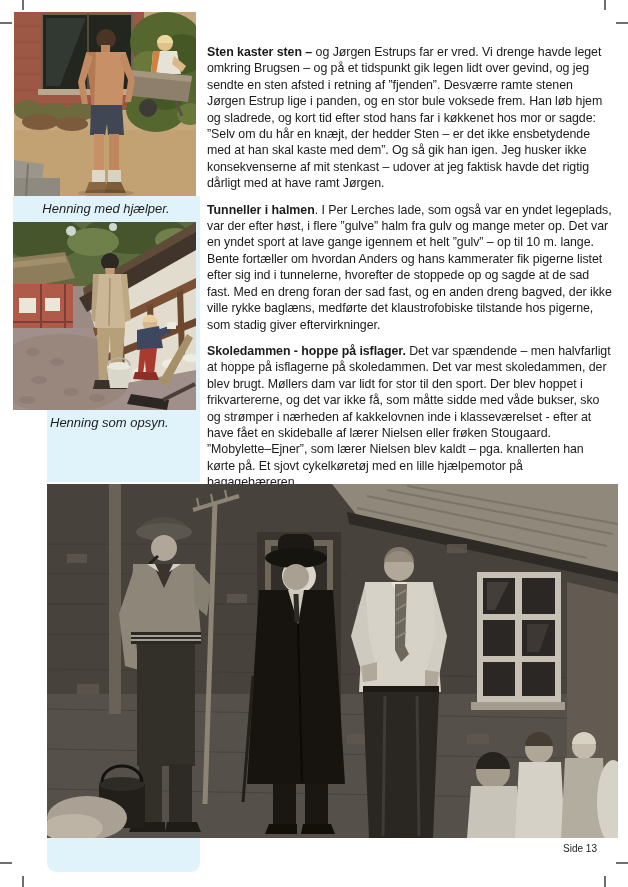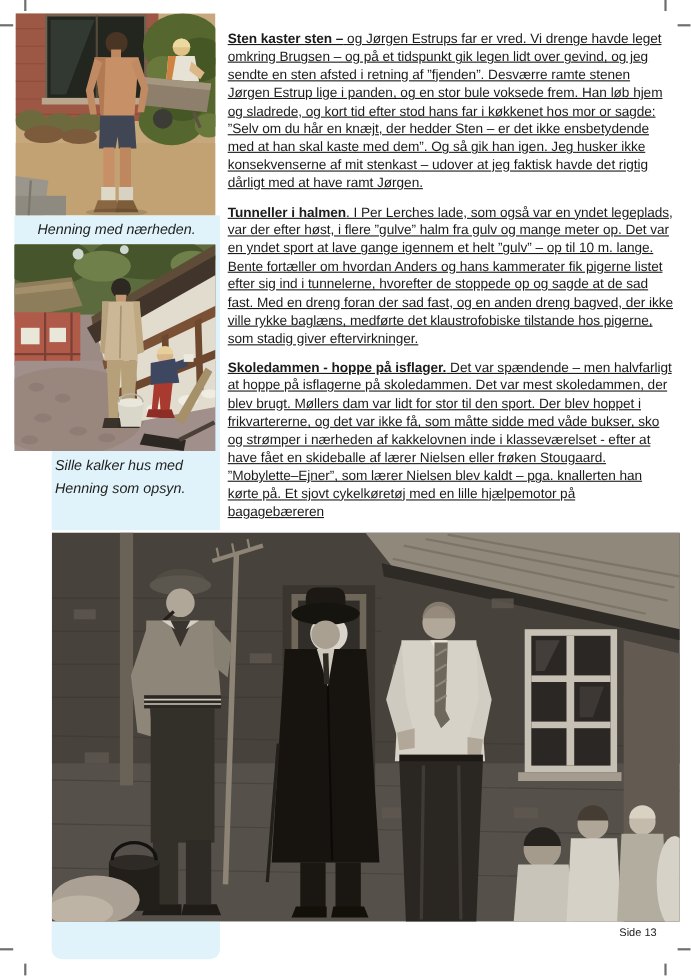--- a/index.html
+++ b/index.html
@@ -19,21 +19,21 @@
   .photo-top{left:14px;top:12px;width:182px;height:184px;}
   .photo-mid{left:13px;top:222px;width:183px;height:188px;}
   .photo-big{left:47px;top:484px;width:571px;height:354px;}
   
   .cap{font-style:italic;color:#1d1d1d;}
   .cap-1{position:absolute;left:13px;top:196px;width:186px;height:26px;line-height:26px;text-align:center;font-size:13px;}
   .cap-2{position:absolute;left:50px;top:412px;width:148px;font-size:13px;line-height:21px;}
   .cap-big{position:absolute;left:167px;bottom:14px;width:350px;text-align:center;
     font-style:italic;color:#f2f0ec;font-size:13.5px;line-height:17px;text-shadow:0 0 3px rgba(0,0,0,.6);}
   
-  .article{position:absolute;left:207px;top:27px;width:406px;text-decoration:underline;}
+  .article{position:absolute;left:207px;top:44px;width:406px;}
   .article p{margin:0 0 10px 0;font-size:12.4px;line-height:16.4px;letter-spacing:-0.05px;}
   .article b{font-weight:bold;}
   
   .page-num{position:absolute;left:556px;top:843px;width:48px;font-size:10px;text-align:center;color:#222;}
 </style>
 </head>
 <body>
 
 <div class="page">
 
@@ -119,21 +119,21 @@
         <polygon points="93,170 107,170 112,181 91,181" fill="#7d5c3a"></polygon>
         <ellipse cx="92" cy="181" rx="28" ry="3.5" fill="#000000" opacity="0.13"></ellipse>
       </g>
       <g>
         <polygon points="0,148 30,152 26,184 0,184" fill="#9b968b"></polygon>
         <rect x="0" y="166" width="46" height="18" fill="#8f8a7f"></rect>
         <line x1="14" y1="152" x2="12" y2="184" stroke="#7b766c" stroke-width="2"></line>
       </g>
     </svg>
   </div>
-  <div class="cap cap-1">Henning med nærheden.</div>
+  <div class="cap cap-1">Henning med hjælper.</div>
 
   <div class="photo photo-mid">
     <svg viewBox="0 0 183 188">
       <rect width="183" height="188" fill="#9b8b84"></rect>
       <rect width="183" height="64" fill="#5c6b3d"></rect>
       <g fill="#47552c">
         <ellipse cx="30" cy="16" rx="42" ry="22"></ellipse>
           <ellipse cx="122" cy="12" rx="52" ry="20"></ellipse>
       </g>
       <g fill="#70804a">
@@ -203,21 +203,20 @@
         <polygon points="127,127 144,126 141,152 133,152 132,138 130,152 125,150" fill="#a83a30"></polygon>
         <polygon points="122,150 134,150 135,158 120,157" fill="#8d2d26"></polygon>
         <polygon points="133,151 143,150 146,158 132,158" fill="#8d2d26"></polygon>
       </g>
       <polygon points="146,160 174,112 180,116 154,164" fill="#a5906a"></polygon>
       <polygon points="118,172 156,178 154,188 114,182" fill="#2c2722"></polygon>
       <line x1="150" y1="178" x2="182" y2="162" stroke="#4a4038" stroke-width="4"></line>
     </svg>
   </div>
   <div class="cap cap-2">
-    <div>Sille kalker hus med</div>
     <div>Henning som opsyn.</div>
   </div>
 
   <div class="article">
     <p><b>Sten kaster sten –</b><span> og Jørgen Estrups far er vred. Vi drenge havde leget omkring Brugsen – og på et tidspunkt gik legen lidt over gevind, og jeg sendte en sten afsted i retning af ”fjenden”. Desværre ramte stenen Jørgen Estrup lige i panden, og en stor bule voksede frem. Han løb hjem og sladrede, og kort tid efter stod hans far i køkkenet hos mor or sagde: ”Selv om du hår en knæjt, der hedder Sten – er det ikke ensbetydende med at han skal kaste med dem”. Og så gik han igen. Jeg husker ikke konsekvenserne af mit stenkast – udover at jeg faktisk havde det rigtig dårligt med at have ramt Jørgen.</span></p>
     <p><b>Tunneller i halmen</b><span>. I Per Lerches lade, som også var en yndet legeplads, var der efter høst, i flere ”gulve” halm fra gulv og mange meter op. Det var en yndet sport at lave gange igennem et helt ”gulv” – op til 10 m. lange. Bente fortæller om hvordan Anders og hans kammerater fik pigerne listet efter sig ind i tunnelerne, hvorefter de stoppede op og sagde at de sad fast. Med en dreng foran der sad fast, og en anden dreng bagved, der ikke ville rykke baglæns, medførte det klaustrofobiske tilstande hos pigerne, som stadig giver eftervirkninger.</span></p>
     <p><b>Skoledammen - hoppe på isflager.</b><span> Det var spændende – men halvfarligt at hoppe på isflagerne på skoledammen. Det var mest skoledammen, der blev brugt. Møllers dam var lidt for stor til den sport. Der blev hoppet i frikvartererne, og det var ikke få, som måtte sidde med våde bukser, sko og strømper i nærheden af kakkelovnen inde i klasseværelset - efter at have fået en skideballe af lærer Nielsen eller frøken Stougaard. ”Mobylette–Ejner”, som lærer Nielsen blev kaldt – pga. knallerten han kørte på. Et sjovt cykelkøretøj med en lille hjælpemotor på bagagebæreren</span></p>
   </div>
 
   <div class="photo photo-big">

